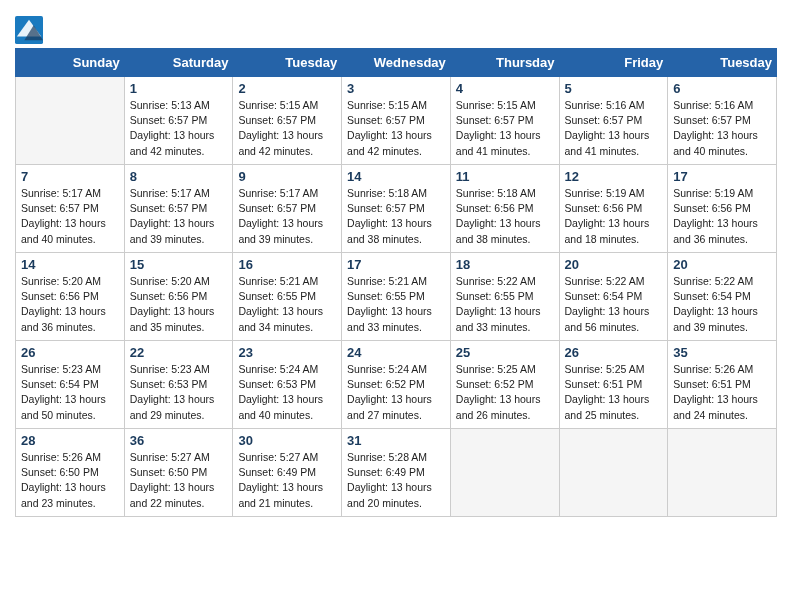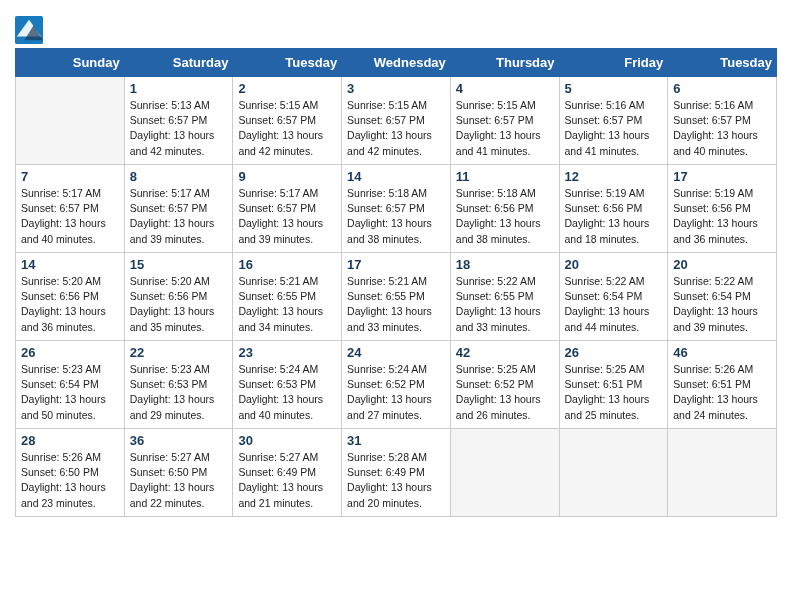--- a/index.html
+++ b/index.html
@@ -253,21 +253,21 @@
           <div class="cell-line">Sunrise: 5:22 AM</div>
           <div class="cell-line">Sunset: 6:55 PM</div>
           <div class="cell-line">Daylight: 13 hours</div>
           <div class="cell-line">and 33 minutes.</div>
         </td>
         <td>
           <div class="day-num">20</div>
           <div class="cell-line">Sunrise: 5:22 AM</div>
           <div class="cell-line">Sunset: 6:54 PM</div>
           <div class="cell-line">Daylight: 13 hours</div>
-          <div class="cell-line">and 44 minutes.</div>
+          <div class="cell-line">and 56 minutes.</div>
         </td>
         <td>
           <div class="day-num">20</div>
           <div class="cell-line">Sunrise: 5:22 AM</div>
           <div class="cell-line">Sunset: 6:54 PM</div>
           <div class="cell-line">Daylight: 13 hours</div>
           <div class="cell-line">and 39 minutes.</div>
         </td>
       </tr>
       <tr>
@@ -293,35 +293,35 @@
           <div class="cell-line">and 40 minutes.</div>
         </td>
         <td>
           <div class="day-num">24</div>
           <div class="cell-line">Sunrise: 5:24 AM</div>
           <div class="cell-line">Sunset: 6:52 PM</div>
           <div class="cell-line">Daylight: 13 hours</div>
           <div class="cell-line">and 27 minutes.</div>
         </td>
         <td>
-          <div class="day-num">42</div>
+          <div class="day-num">25</div>
           <div class="cell-line">Sunrise: 5:25 AM</div>
           <div class="cell-line">Sunset: 6:52 PM</div>
           <div class="cell-line">Daylight: 13 hours</div>
           <div class="cell-line">and 26 minutes.</div>
         </td>
         <td>
           <div class="day-num">26</div>
           <div class="cell-line">Sunrise: 5:25 AM</div>
           <div class="cell-line">Sunset: 6:51 PM</div>
           <div class="cell-line">Daylight: 13 hours</div>
           <div class="cell-line">and 25 minutes.</div>
         </td>
         <td>
-          <div class="day-num">46</div>
+          <div class="day-num">35</div>
           <div class="cell-line">Sunrise: 5:26 AM</div>
           <div class="cell-line">Sunset: 6:51 PM</div>
           <div class="cell-line">Daylight: 13 hours</div>
           <div class="cell-line">and 24 minutes.</div>
         </td>
       </tr>
       <tr>
         <td>
           <div class="day-num">28</div>
           <div class="cell-line">Sunrise: 5:26 AM</div>

